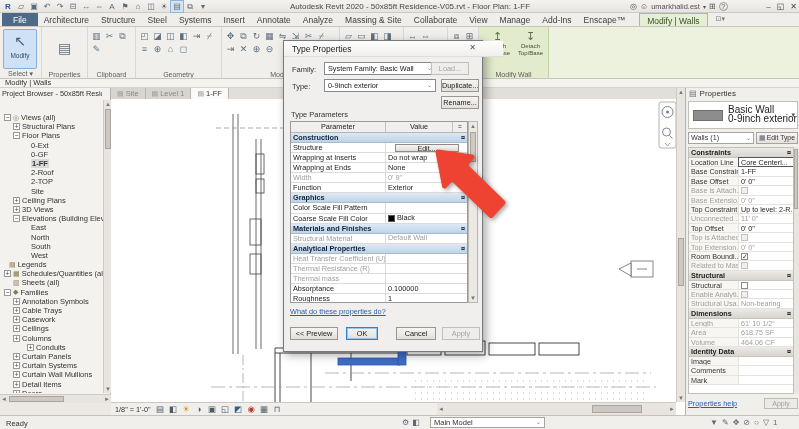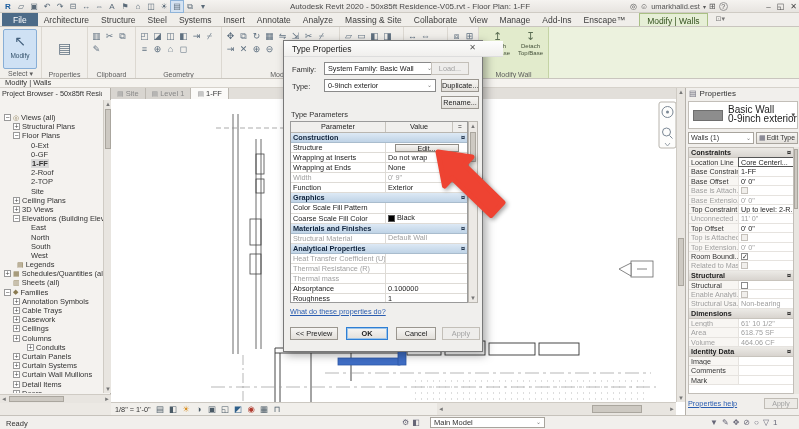--- a/index.html
+++ b/index.html
@@ -344,21 +344,21 @@
         <span class="pblabel">North</span>
       </div>
       <div class="pbrow" style="padding-left: 22px;">
         <span class="exp nob"></span>
         <span class="pblabel">South</span>
       </div>
       <div class="pbrow" style="padding-left: 22px;">
         <span class="exp nob"></span>
         <span class="pblabel">West</span>
       </div>
-      <div class="pbrow" style="padding-left: 8px;">
+      <div class="pbrow" style="padding-left: 0;">
         <span class="exp nob"></span>
         <span style="font-size: 7px; color: rgb(138, 122, 80); margin-right: 2px;">▤</span>
         <span class="pblabel">Legends</span>
       </div>
       <div class="pbrow" style="padding-left: 4px;">
         <span class="exp">+</span>
         <span style="font-size: 7px; color: rgb(138, 122, 80); margin-right: 2px;">▦</span>
         <span class="pblabel">Schedules/Quantities (all)</span>
       </div>
       <div class="pbrow" style="padding-left: 4px;">
@@ -780,21 +780,21 @@
   <div class="abs" id="dtvscroll">
     <span class="sarr" style="top:0;left:0;">▲</span>
     <div class="thumb" style="left:1px;top:10px;width:6px;height:30px;"></div>
     <span class="sarr" style="bottom:0;left:0;">▼</span>
   </div>
 
   <span class="abs" id="dhelp">What do these properties do?</span>
 
   <div class="abs" id="dbtns">
     <div class="dbtn" style="left:6px;width:48px;">&lt;&lt; Preview</div>
-    <div class="dbtn def" style="left:62px;width:42px;font-weight:bold;">OK</div>
+    <div class="dbtn def" style="left:62px;width:32px;">OK</div>
     <div class="dbtn" style="left:112px;width:40px;">Cancel</div>
     <div class="dbtn disb" style="left:158px;width:38px;">Apply</div>
   </div>
 </div>
 
 <svg class="abs" id="arrow" width="799" height="429">
   <polygon points="438,152 472,157 464.5,165 503,202.5 491,215.5 452,178 444.5,186" fill="#ee4332" stroke="#ee4332" stroke-width="5" stroke-linejoin="round" style="filter:drop-shadow(2px 2px 2px rgba(0,0,0,.35));"></polygon>
 </svg>
 
 </body></html>

